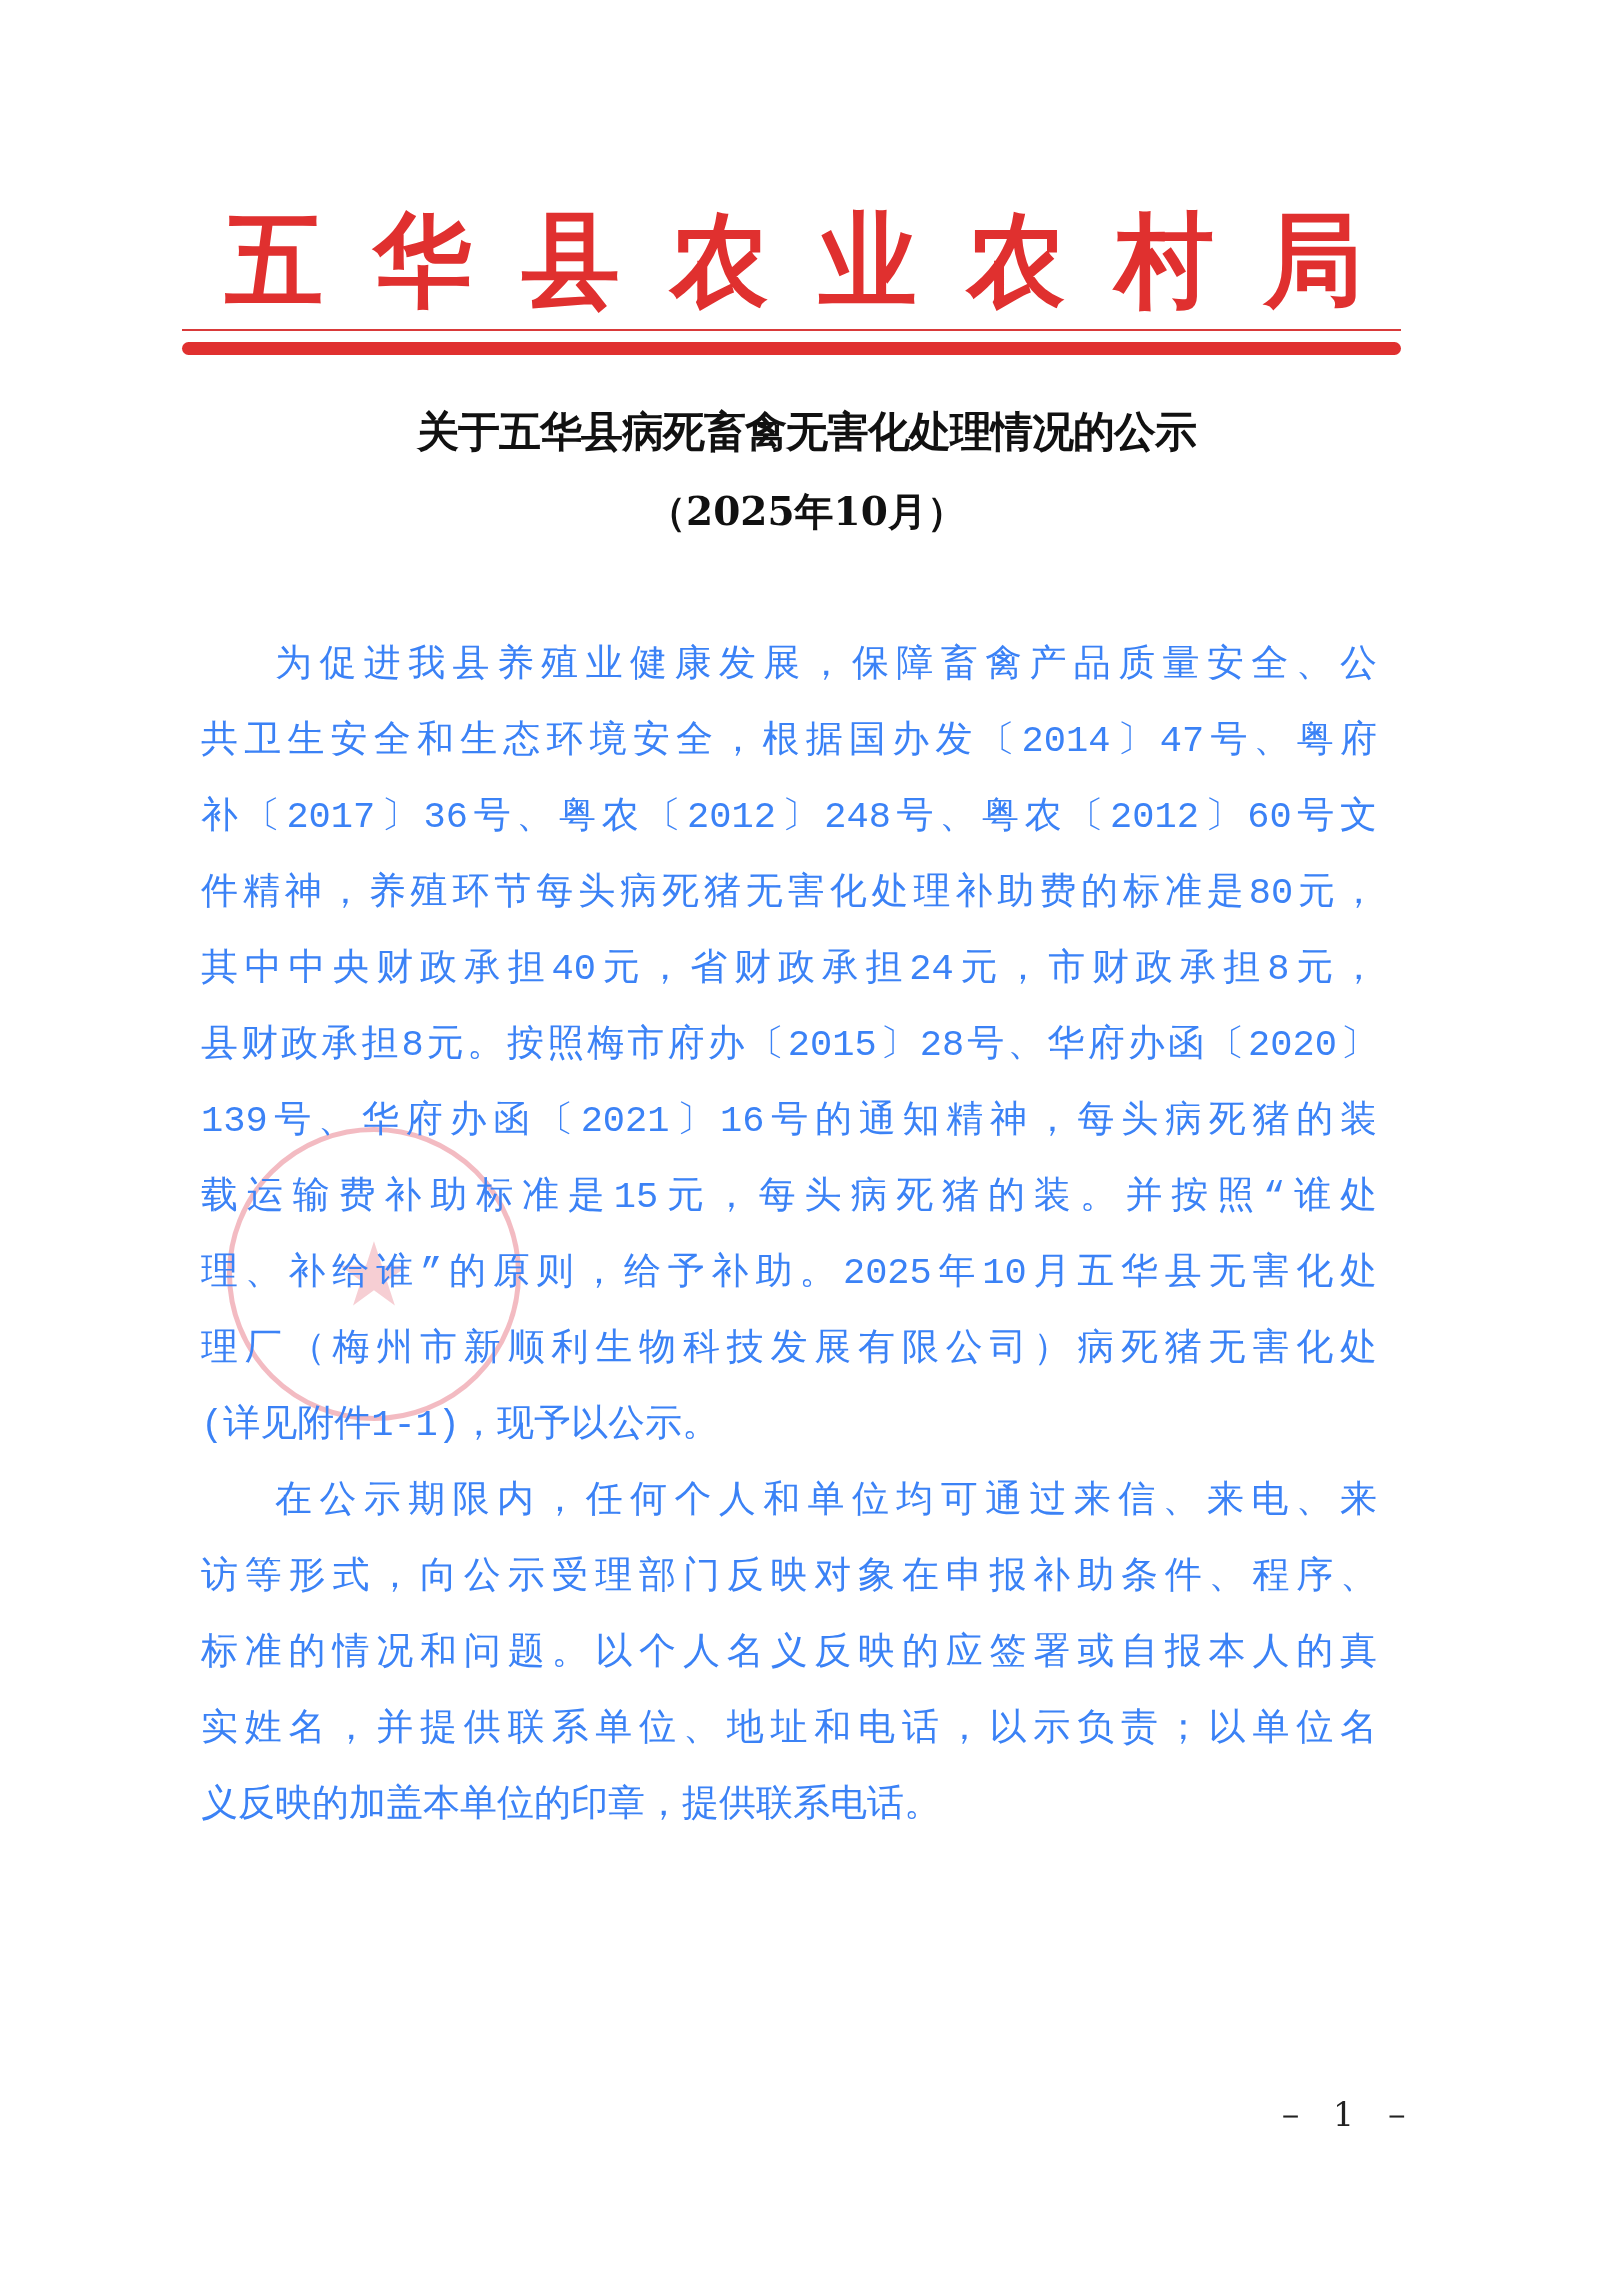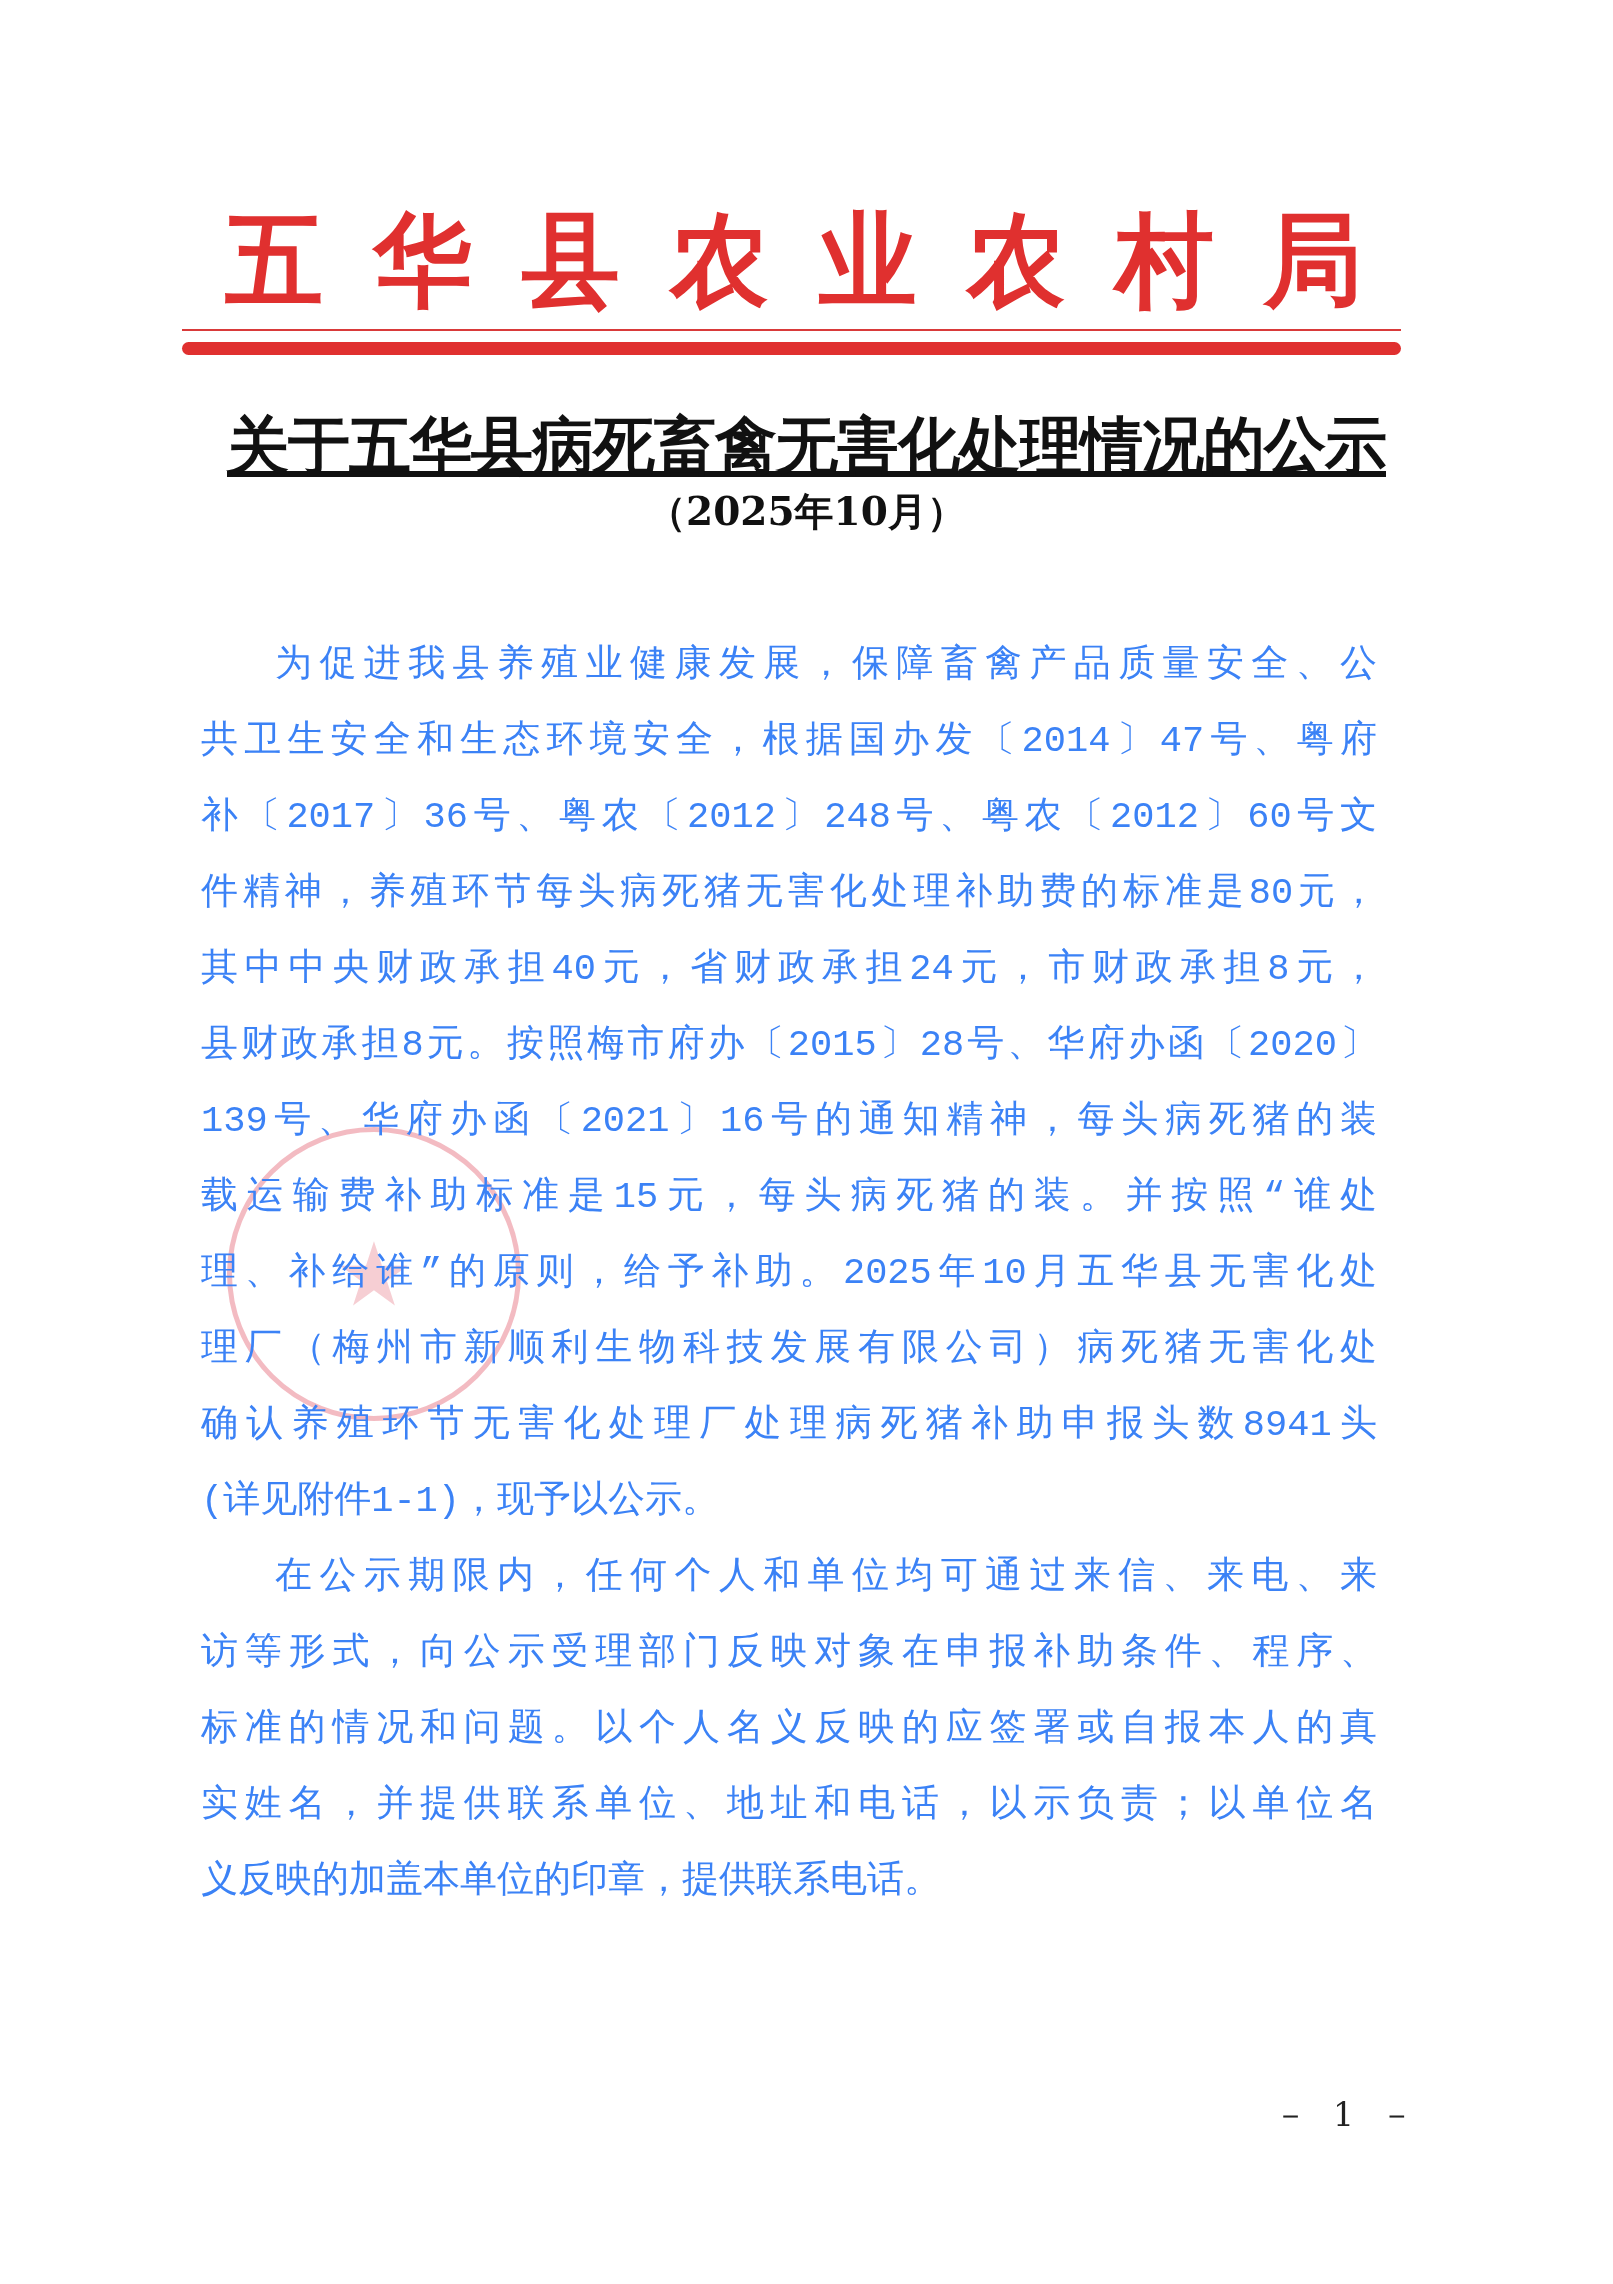--- a/index.html
+++ b/index.html
@@ -46,21 +46,21 @@
   }
   .title {
     position: absolute;
     left: 0;
     width: 1613px;
     text-align: center;
     font-family: "DejaVu Serif", "Liberation Serif", serif;
     font-weight: bold;
     color: #111;
   }
-  .title-main { top: 404px; font-size: 62px; letter-spacing: -1px; text-decoration: underline; }
+  .title-main { top: 404px; font-size: 42px; letter-spacing: -1px; }
   .title-sub { top: 485px; font-size: 39px; }
   .body-text {
     position: absolute;
     left: 201px;
     top: 627px;
     width: 1176px;
     font-family: Liberation Mono, monospace;
     font-size: 37px;
     line-height: 76px;
     color: #3b82f6;
@@ -126,21 +126,20 @@
     <span class="line indent">为促进我县养殖业健康发展，保障畜禽产品质量安全、公</span>
     <span class="line">共卫生安全和生态环境安全，根据国办发〔2014〕47号、粤府</span>
     <span class="line">补〔2017〕36号、粤农〔2012〕248号、粤农〔2012〕60号文</span>
     <span class="line">件精神，养殖环节每头病死猪无害化处理补助费的标准是80元，</span>
     <span class="line">其中中央财政承担40元，省财政承担24元，市财政承担8元，</span>
     <span class="line">县财政承担8元。按照梅市府办〔2015〕28号、华府办函〔2020〕</span>
     <span class="line">139号、华府办函〔2021〕16号的通知精神，每头病死猪的装</span>
     <span class="line">载运输费补助标准是15元，每头病死猪的装。并按照“谁处</span>
     <span class="line">理、补给谁”的原则，给予补助。2025年10月五华县无害化处</span>
     <span class="line">理厂（梅州市新顺利生物科技发展有限公司）病死猪无害化处</span>
-    <span class="line">确认养殖环节无害化处理厂处理病死猪补助申报头数8941头</span>
     <span class="line last">(详见附件1-1)，现予以公示。</span>
   </div>
   <div>
     <span class="line indent">在公示期限内，任何个人和单位均可通过来信、来电、来</span>
     <span class="line">访等形式，向公示受理部门反映对象在申报补助条件、程序、</span>
     <span class="line">标准的情况和问题。以个人名义反映的应签署或自报本人的真</span>
     <span class="line">实姓名，并提供联系单位、地址和电话，以示负责；以单位名</span>
     <span class="line last">义反映的加盖本单位的印章，提供联系电话。</span>
   </div>
 </div>

